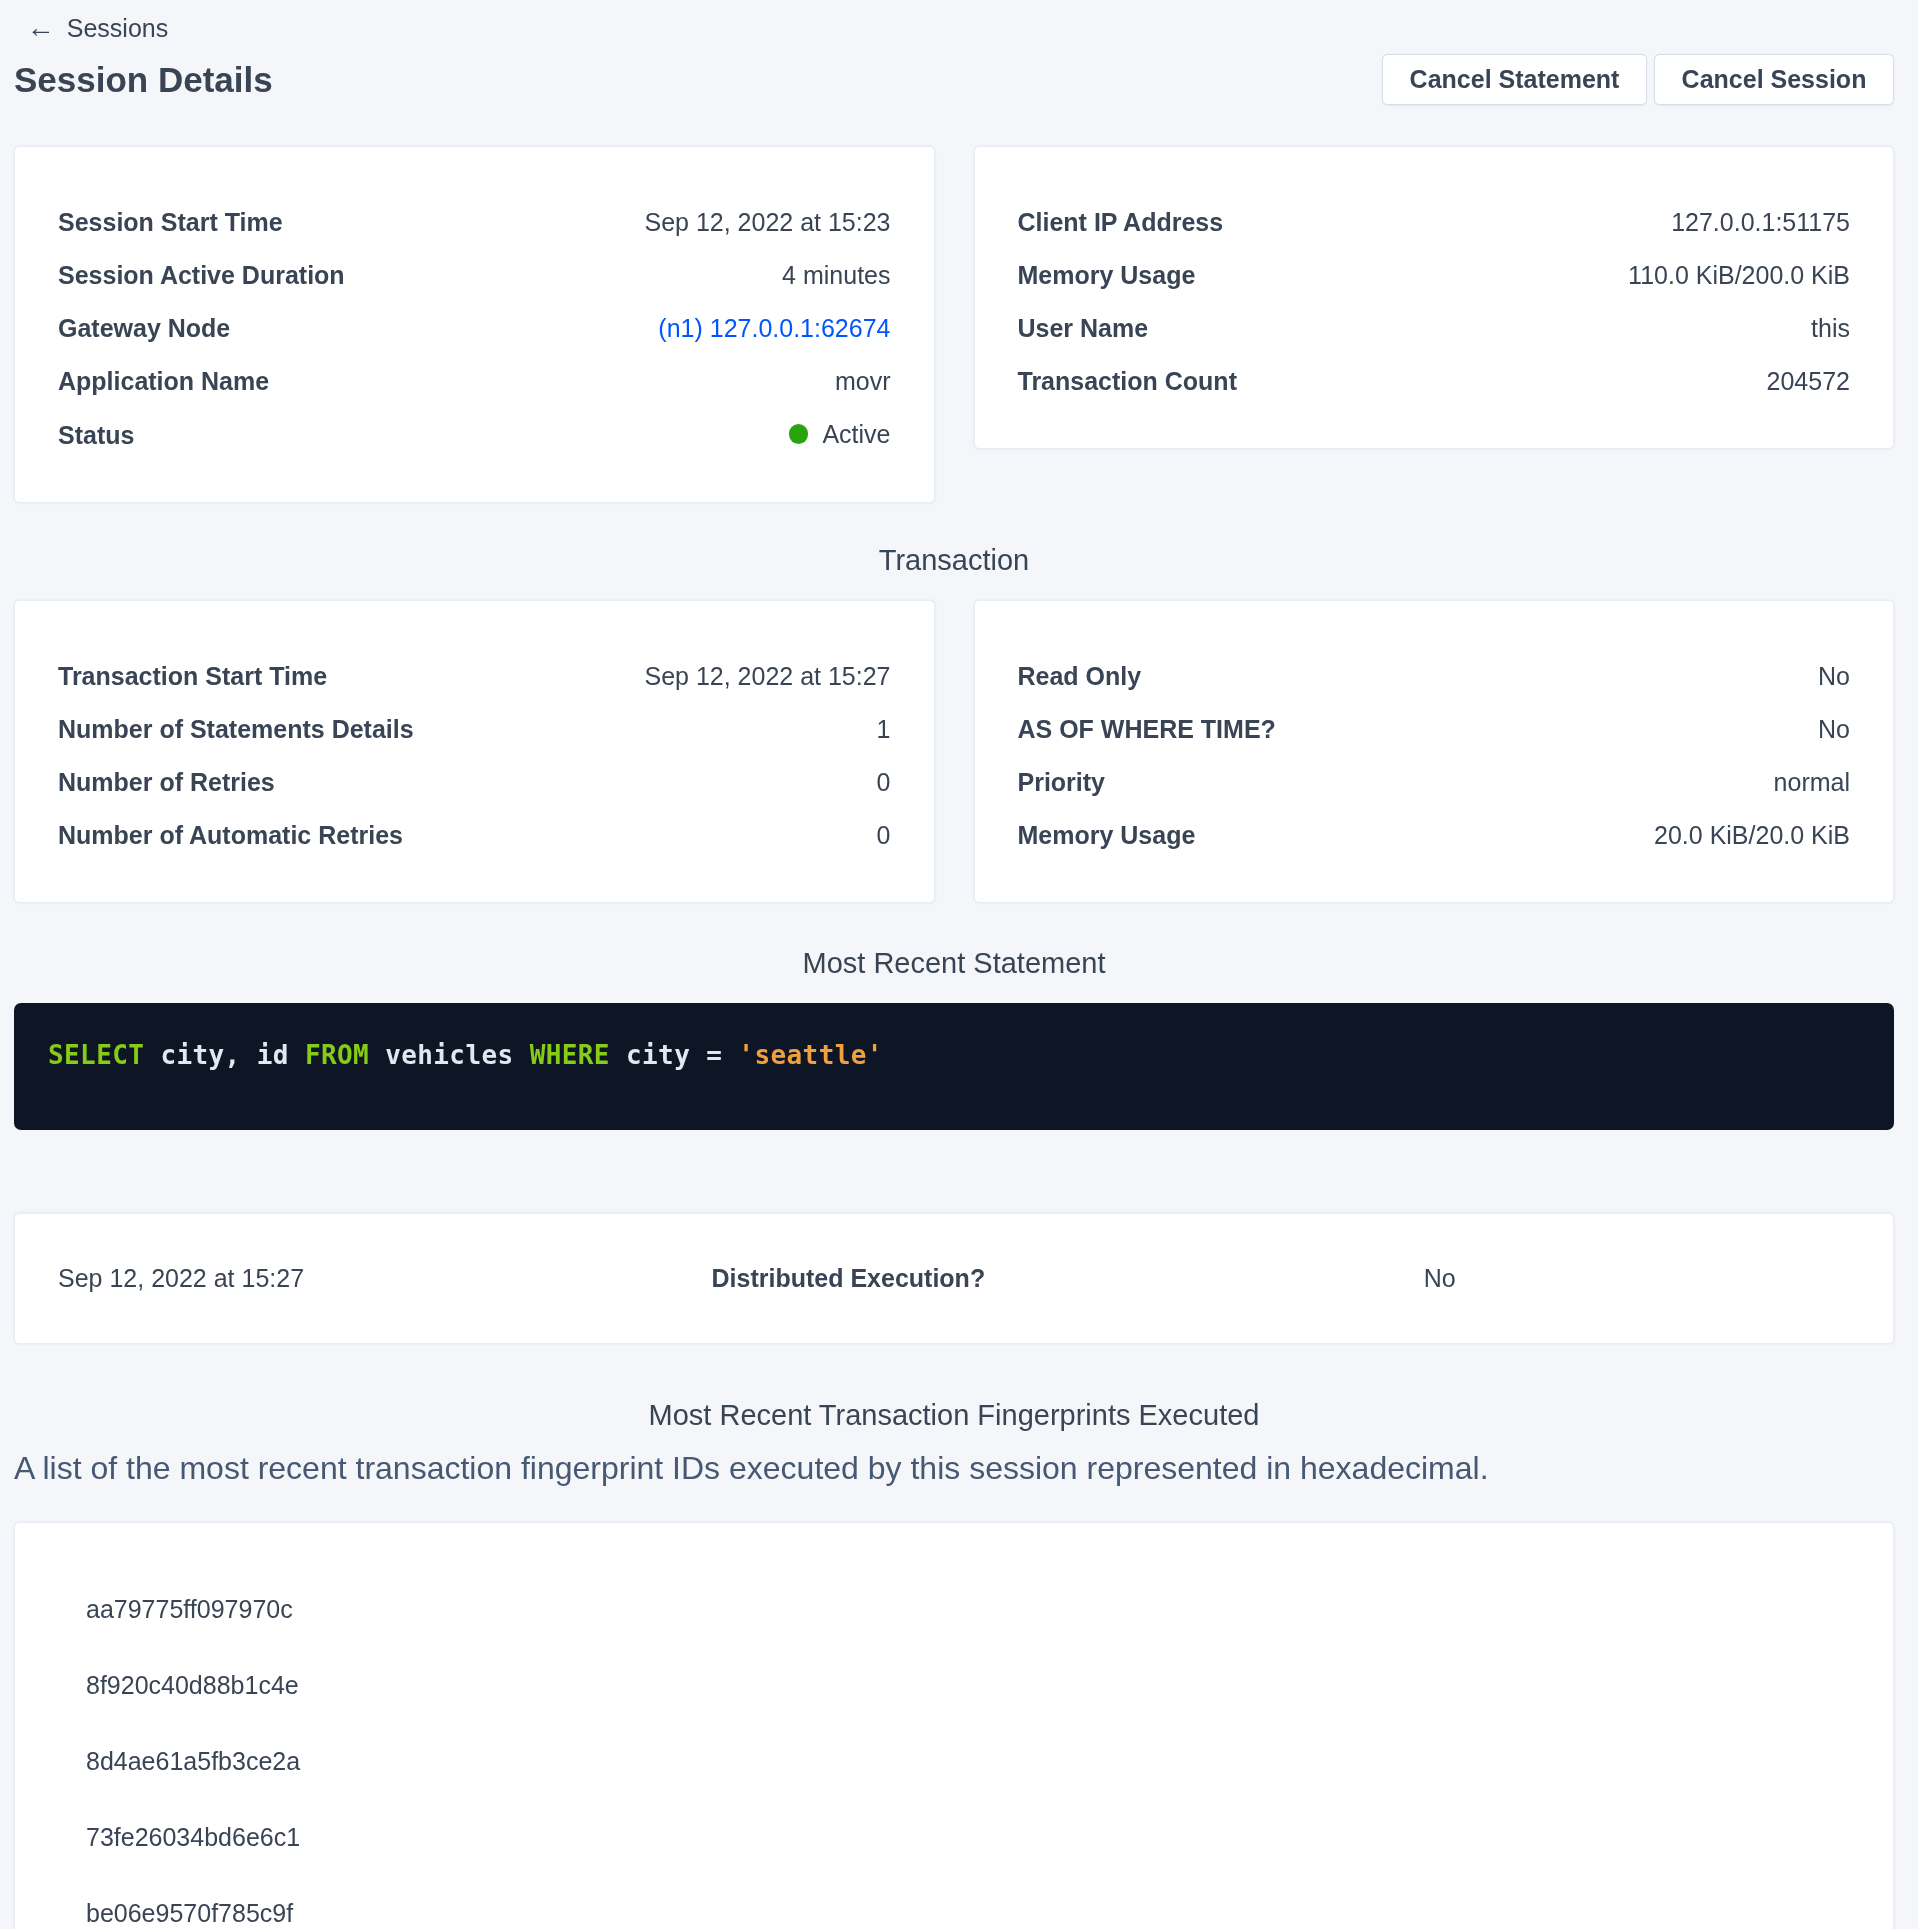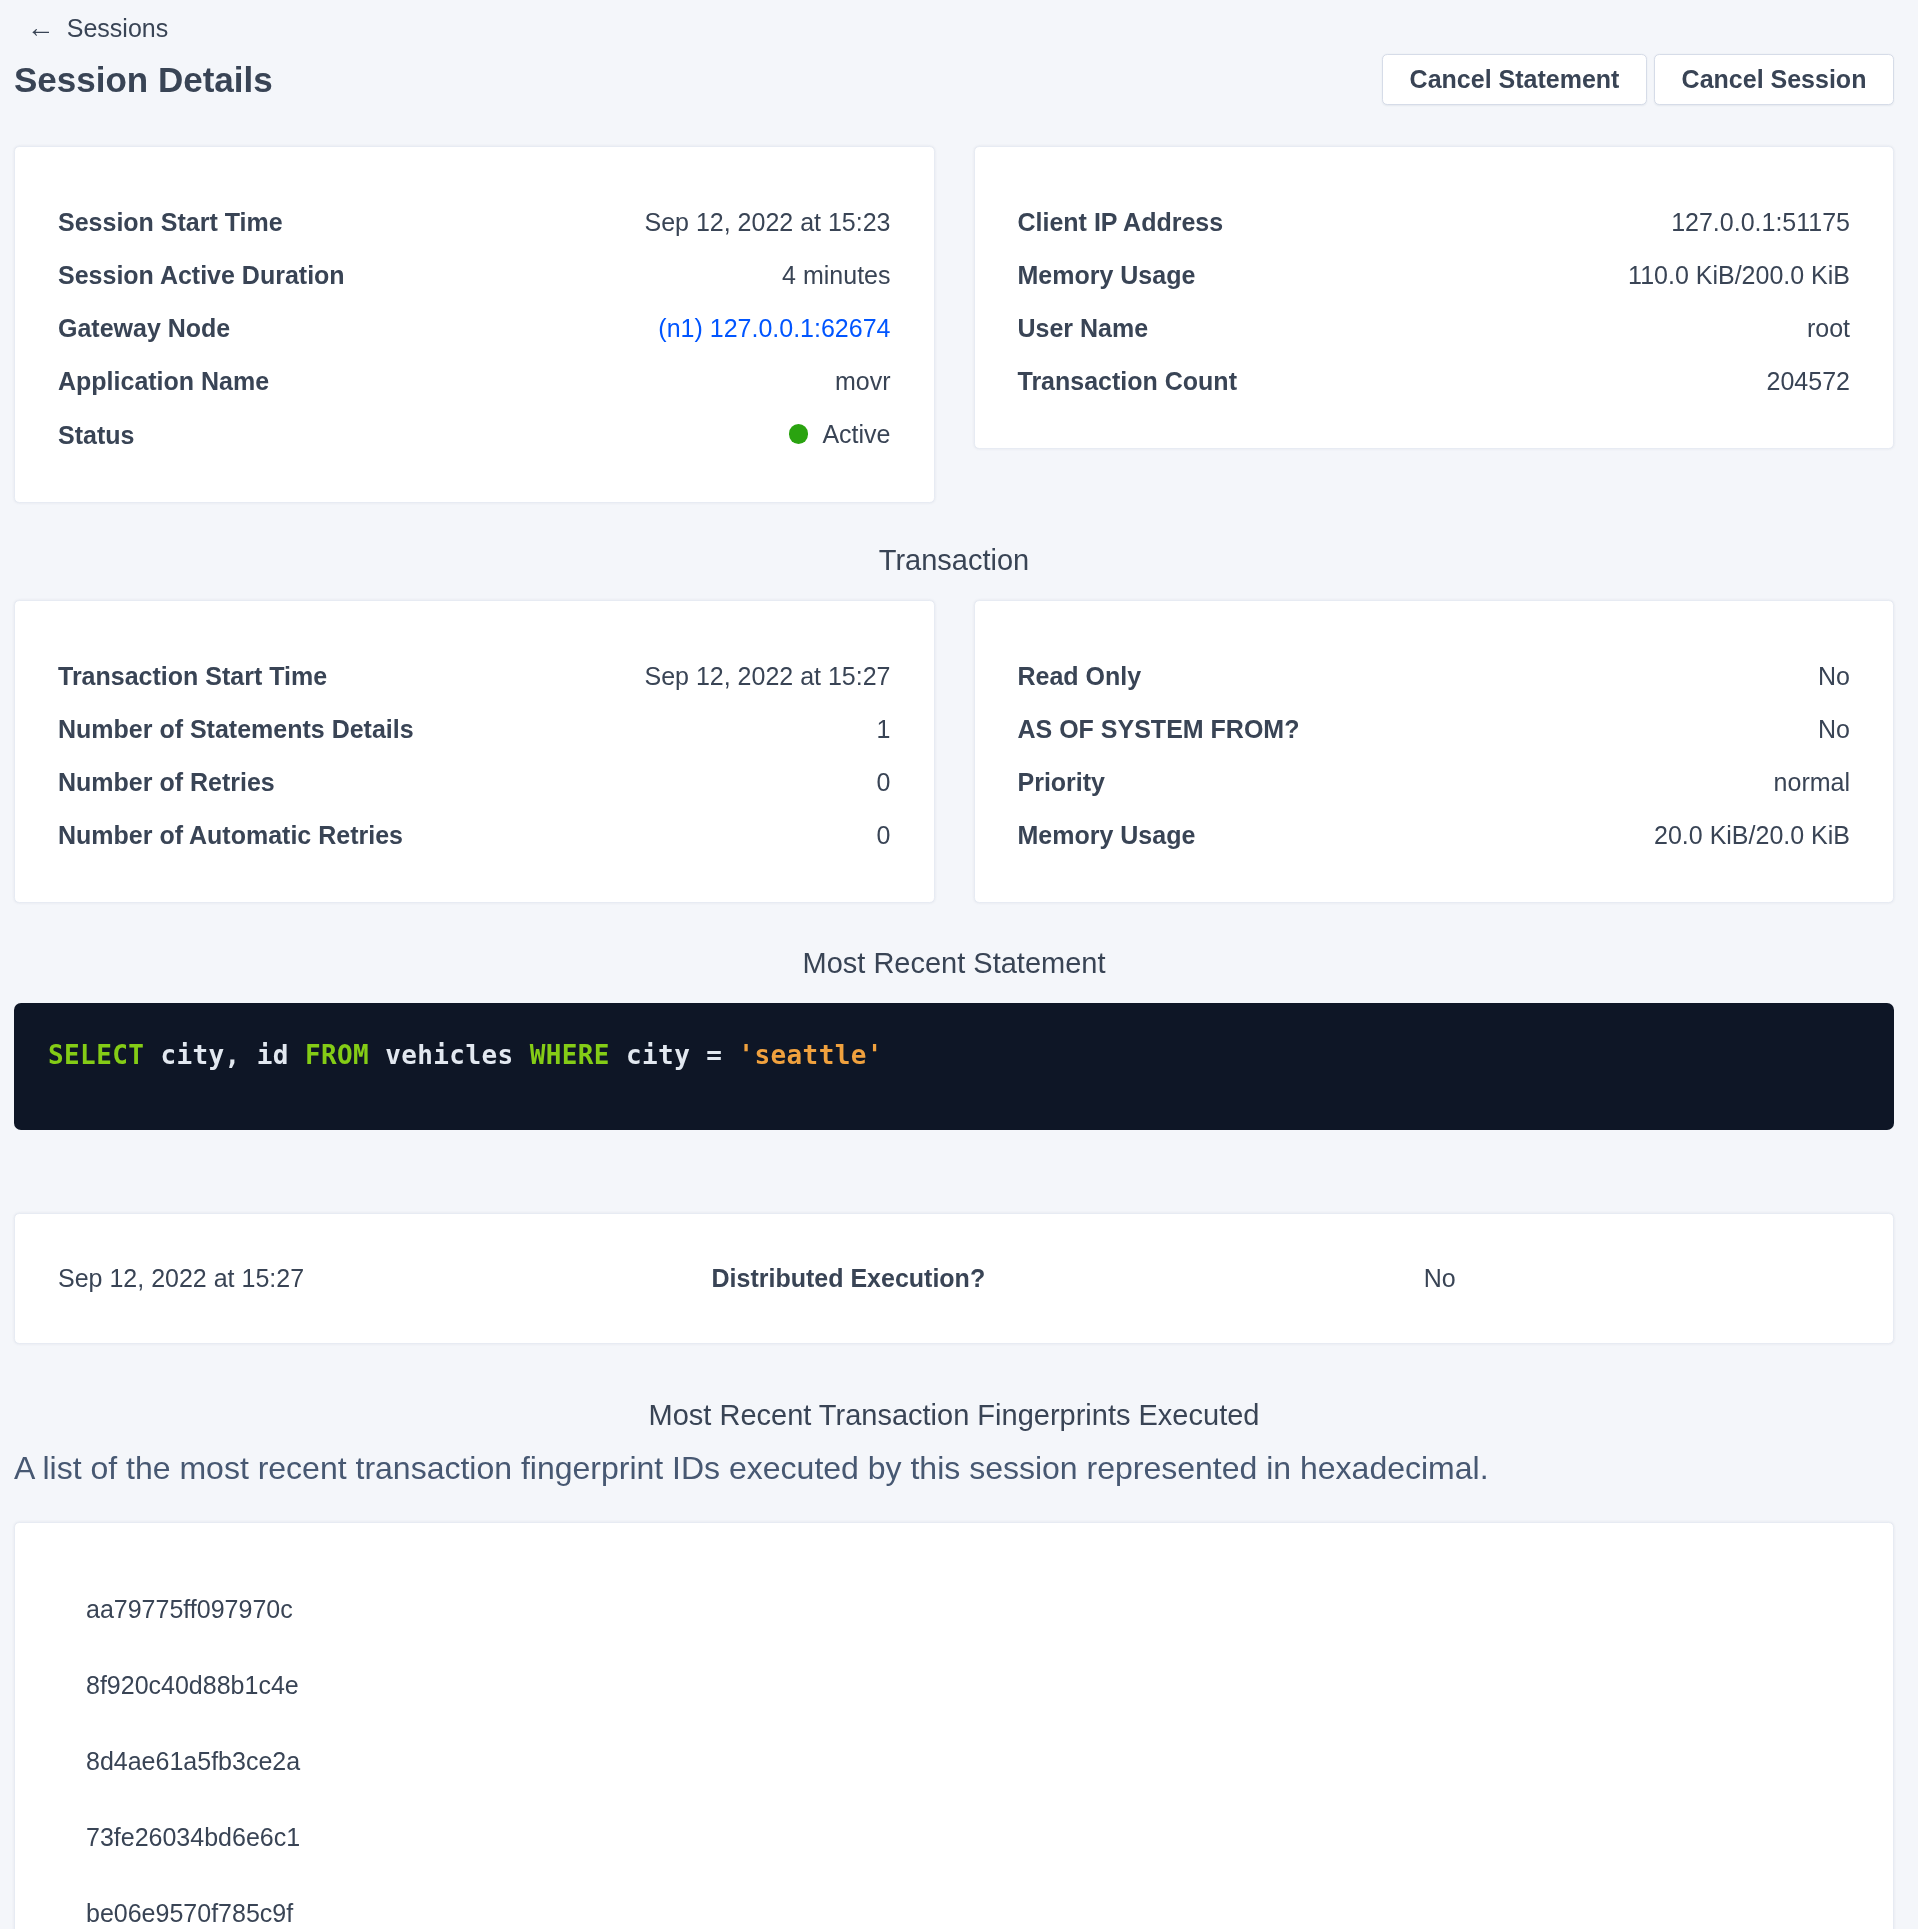--- a/index.html
+++ b/index.html
@@ -125,21 +125,21 @@
       <div class="kv-row">
         <span class="kv-label">Client IP Address</span>
         <span class="kv-value">127.0.0.1:51175</span>
       </div>
       <div class="kv-row">
         <span class="kv-label">Memory Usage</span>
         <span class="kv-value">110.0 KiB/200.0 KiB</span>
       </div>
       <div class="kv-row">
         <span class="kv-label">User Name</span>
-        <span class="kv-value">root</span>
+        <span class="kv-value">this</span>
       </div>
       <div class="kv-row">
         <span class="kv-label">Transaction Count</span>
         <span class="kv-value">204572</span>
       </div>
     </div>
   </div>
 
   <h2 class="section-heading heading-transaction">Transaction</h2>
 
@@ -162,21 +162,21 @@
         <span class="kv-value">0</span>
       </div>
     </div>
 
     <div class="card summary-card">
       <div class="kv-row">
         <span class="kv-label">Read Only</span>
         <span class="kv-value">No</span>
       </div>
       <div class="kv-row">
-        <span class="kv-label">AS OF SYSTEM FROM?</span>
+        <span class="kv-label">AS OF WHERE TIME?</span>
         <span class="kv-value">No</span>
       </div>
       <div class="kv-row">
         <span class="kv-label">Priority</span>
         <span class="kv-value">normal</span>
       </div>
       <div class="kv-row">
         <span class="kv-label">Memory Usage</span>
         <span class="kv-value">20.0 KiB/20.0 KiB</span>
       </div>

